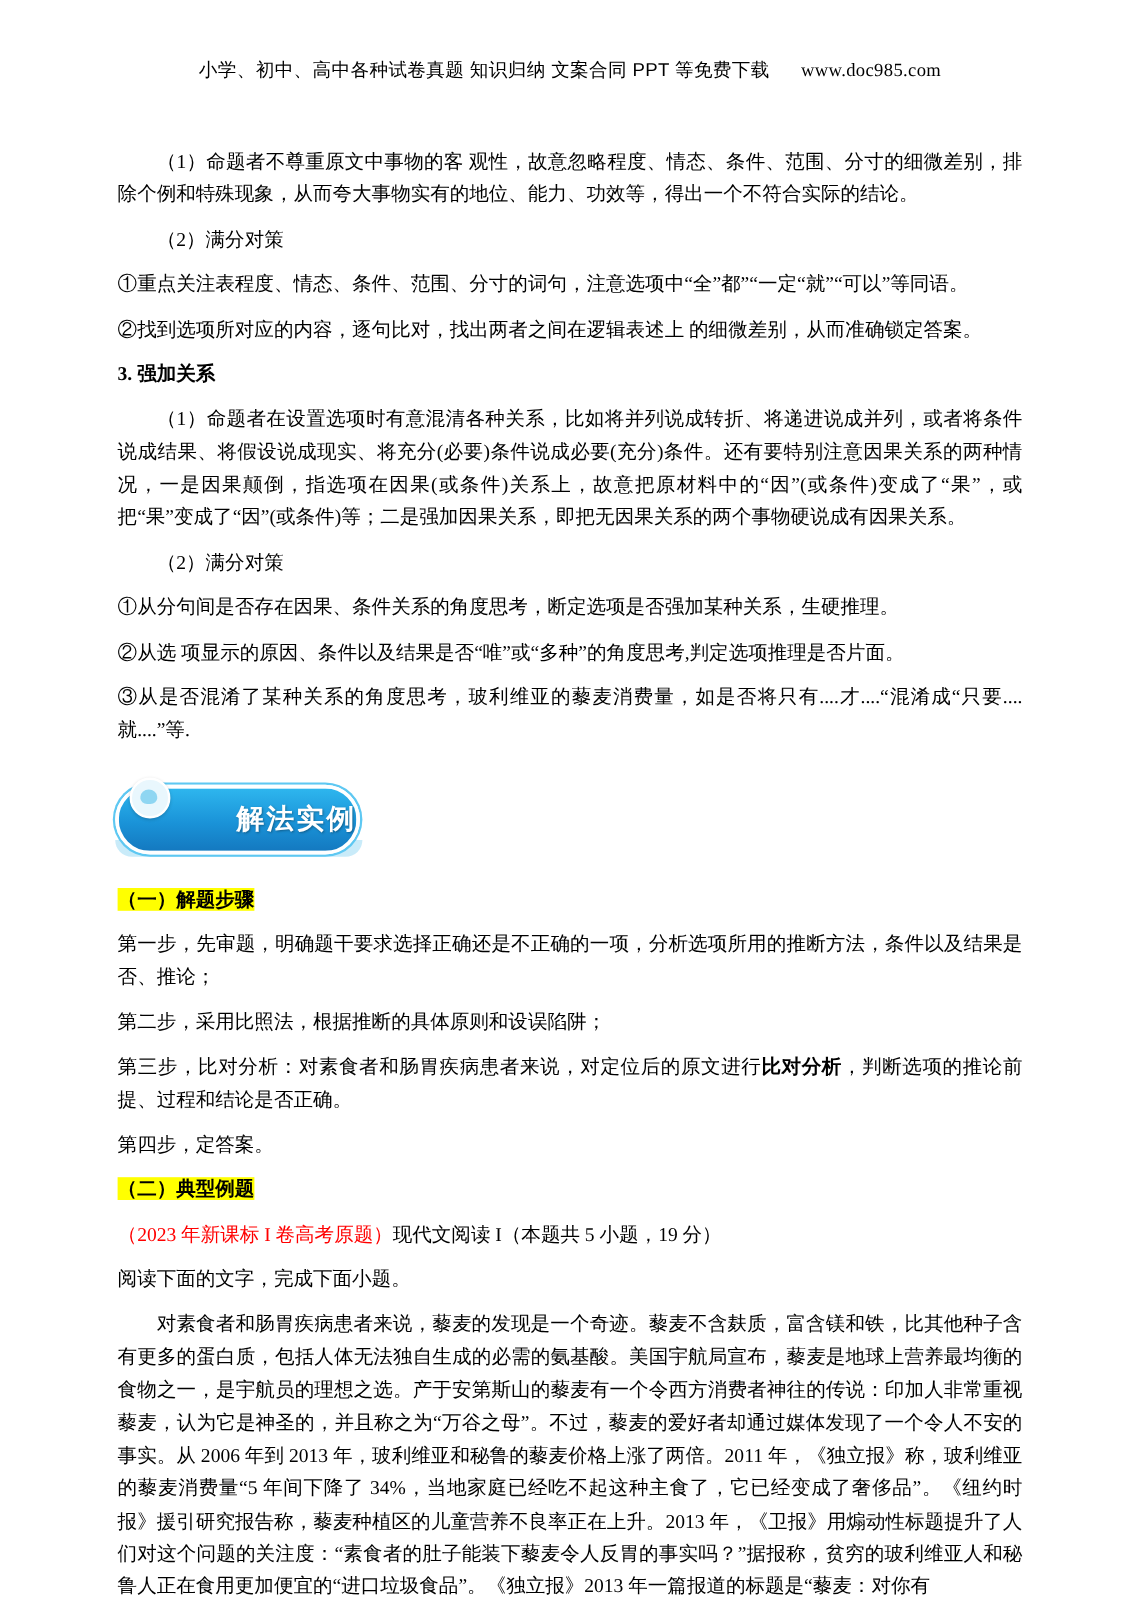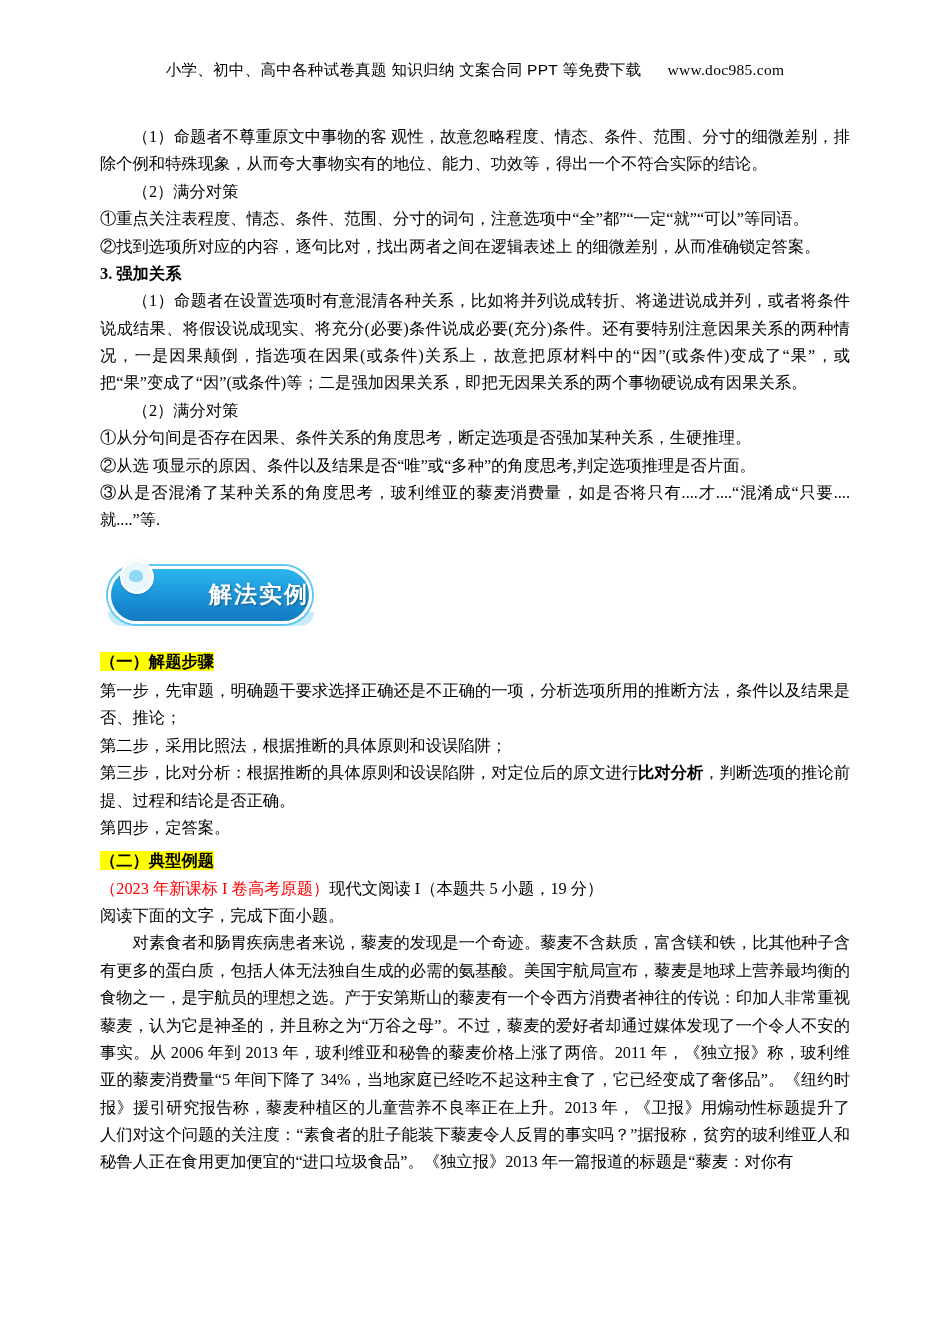--- a/index.html
+++ b/index.html
@@ -13,21 +13,21 @@
     font-family: "Liberation Serif", serif;
     color: #000000;
     position: relative;
     overflow: hidden;
   }
   .page {
     position: relative;
     width: 950px;
     height: 1344px;
     box-sizing: border-box;
-    padding: 12px;
+    padding: 0;
   }
   .header {
     text-align: center;
     font-family: "Liberation Sans", sans-serif;
     font-size: 15.5px;
     color: #000;
     padding-top: 48px;
     letter-spacing: 0.3px;
   }
   .header .url {
@@ -35,21 +35,21 @@
     font-family: "Liberation Serif", serif;
   }
   .content {
     margin: 0 88px 0 88px;
     padding-top: 42px;
     font-size: 16.3px;
     line-height: 1.68;
     text-align: justify;
   }
   p {
-    margin: 0;
+    margin: 10px;
     padding: 0;
   }
   .indent1 { text-indent: 0; }
   .indent-em { text-indent: 2em; }
   .bold { font-weight: bold; }
   .heading-bold {
     font-weight: bold;
     font-size: 16.3px;
     font-family: Liberation Serif, serif;
   }
@@ -150,21 +150,21 @@
       <div class="banner-swoosh"></div>
       <div class="banner">
         <span class="banner-text">解法实例</span>
       </div>
       <div class="banner-dot"></div>
     </div>
 
     <p><span class="hl-yellow">（一）解题步骤</span></p>
     <p class="indent1 spaced">第一步，先审题，明确题干要求选择正确还是不正确的一项，分析选项所用的推断方法，条件以及结果是否、推论；</p>
     <p class="indent1">第二步，采用比照法，根据推断的具体原则和设误陷阱；</p>
-    <p class="indent1"><span>第三步，比对分析：根据推断的具体原则和设误陷阱，对定位后的原文进行</span><span class="bold">比对分析</span><span>，判断选项的推论前提、过程和结论是否正确。</span></p>
+    <p class="indent1"><span>第三步，比对分析：对素食者和肠胃疾病患者来说，对定位后的原文进行</span><span class="bold">比对分析</span><span>，判断选项的推论前提、过程和结论是否正确。</span></p>
     <p class="indent1">第四步，定答案。</p>
 
     <p class="sub-head"><span class="hl-yellow">（二）典型例题</span></p>
     <p class="indent1"><span class="red-text">（2023 年新课标 I 卷高考原题）</span><span>现代文阅读 I（本题共 5 小题，19 分）</span></p>
     <p class="indent1">阅读下面的文字，完成下面小题。</p>
     <p class="indent-em">对素食者和肠胃疾病患者来说，藜麦的发现是一个奇迹。藜麦不含麸质，富含镁和铁，比其他种子含有更多的蛋白质，包括人体无法独自生成的必需的氨基酸。美国宇航局宣布，藜麦是地球上营养最均衡的食物之一，是宇航员的理想之选。产于安第斯山的藜麦有一个令西方消费者神往的传说：印加人非常重视藜麦，认为它是神圣的，并且称之为“万谷之母”。不过，藜麦的爱好者却通过媒体发现了一个令人不安的事实。从 2006 年到 2013 年，玻利维亚和秘鲁的藜麦价格上涨了两倍。2011 年，《独立报》称，玻利维亚的藜麦消费量“5 年间下降了 34%，当地家庭已经吃不起这种主食了，它已经变成了奢侈品”。《纽约时报》援引研究报告称，藜麦种植区的儿童营养不良率正在上升。2013 年，《卫报》用煽动性标题提升了人们对这个问题的关注度：“素食者的肚子能装下藜麦令人反胃的事实吗？”据报称，贫穷的玻利维亚人和秘鲁人正在食用更加便宜的“进口垃圾食品”。《独立报》2013 年一篇报道的标题是“藜麦：对你有</p>
 
   </div>
 </div>
 

